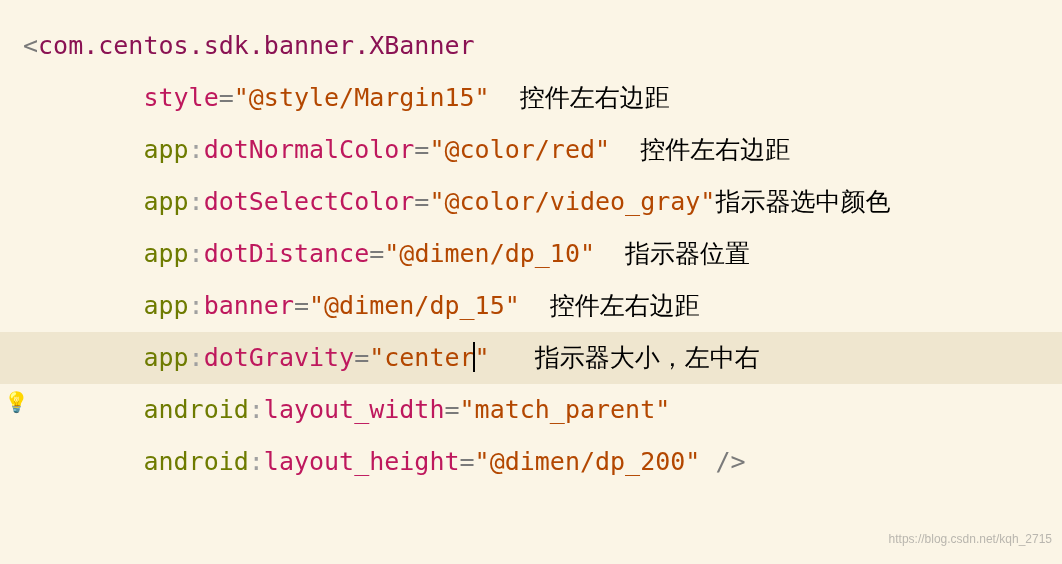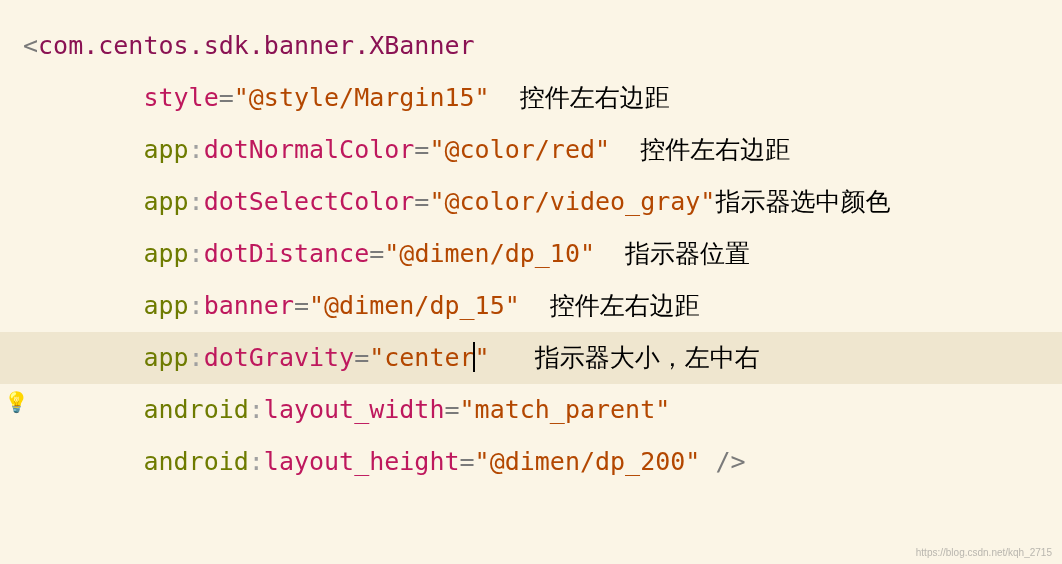--- a/index.html
+++ b/index.html
@@ -53,22 +53,22 @@
     display: inline-block;
     width: 0;
     height: 30px;
     border-left: 2px solid #000;
     vertical-align: -6px;
     margin-left: -2px;
   }
   .watermark {
     position: absolute;
     right: 10px;
-    bottom: 6px;
-    font-size: 10px;
+    bottom: 18px;
+    font-size: 12px;
     color: rgba(120,120,120,0.5);
     font-family: Arial, sans-serif;
   }
 </style>
 </head>
 <body>
 
 <div class="editor">
   <div class="gutter">
     <span class="bulb">💡</span>

